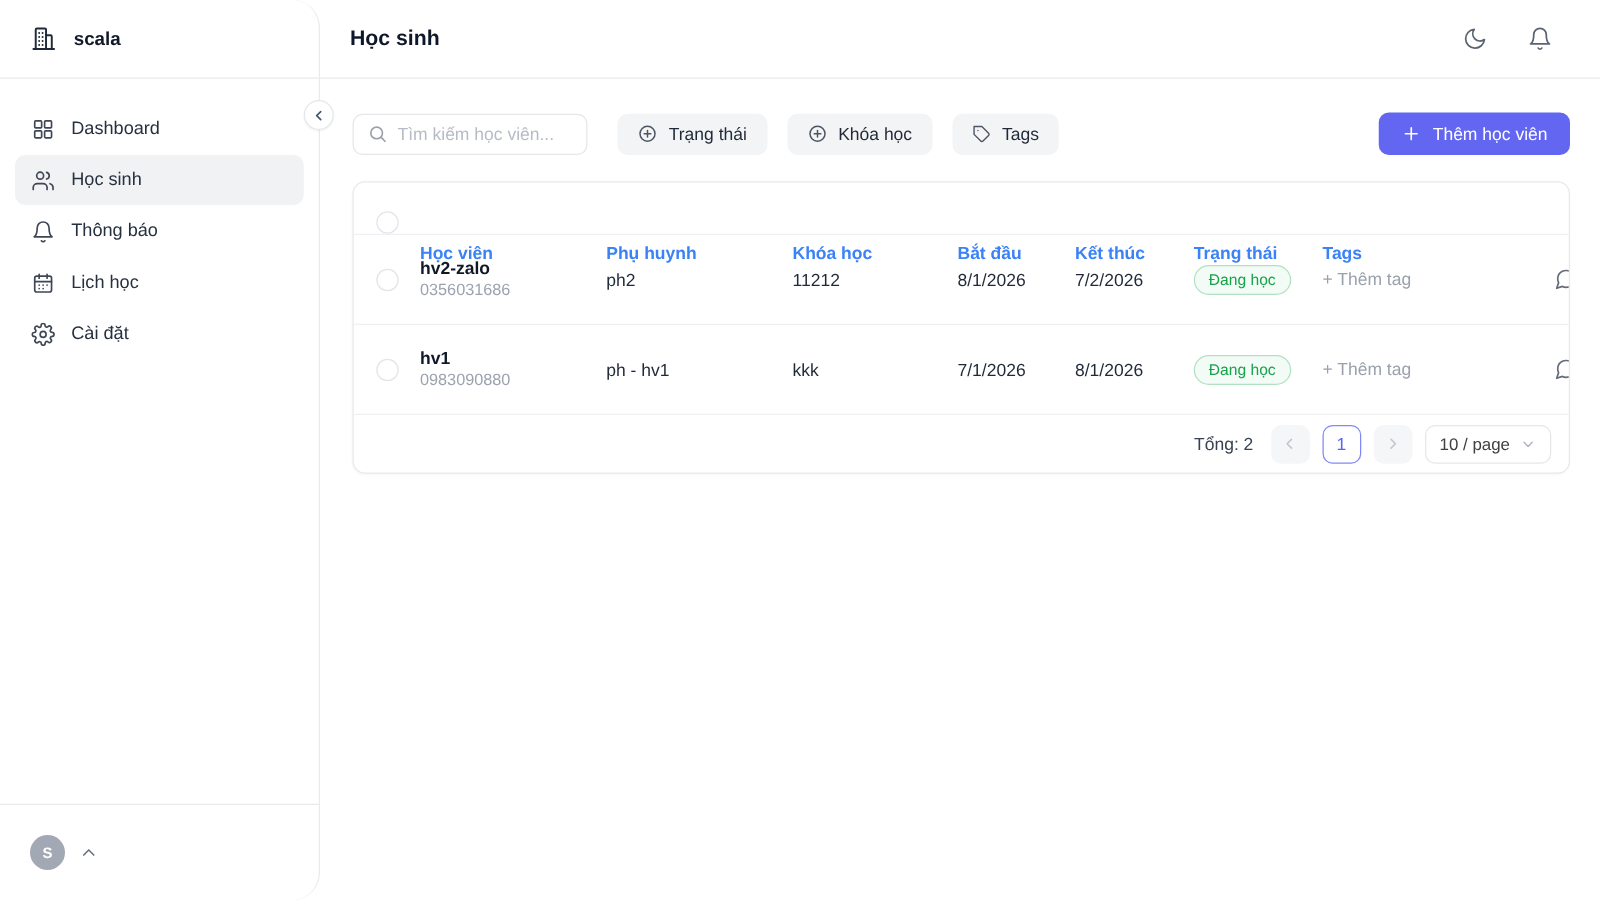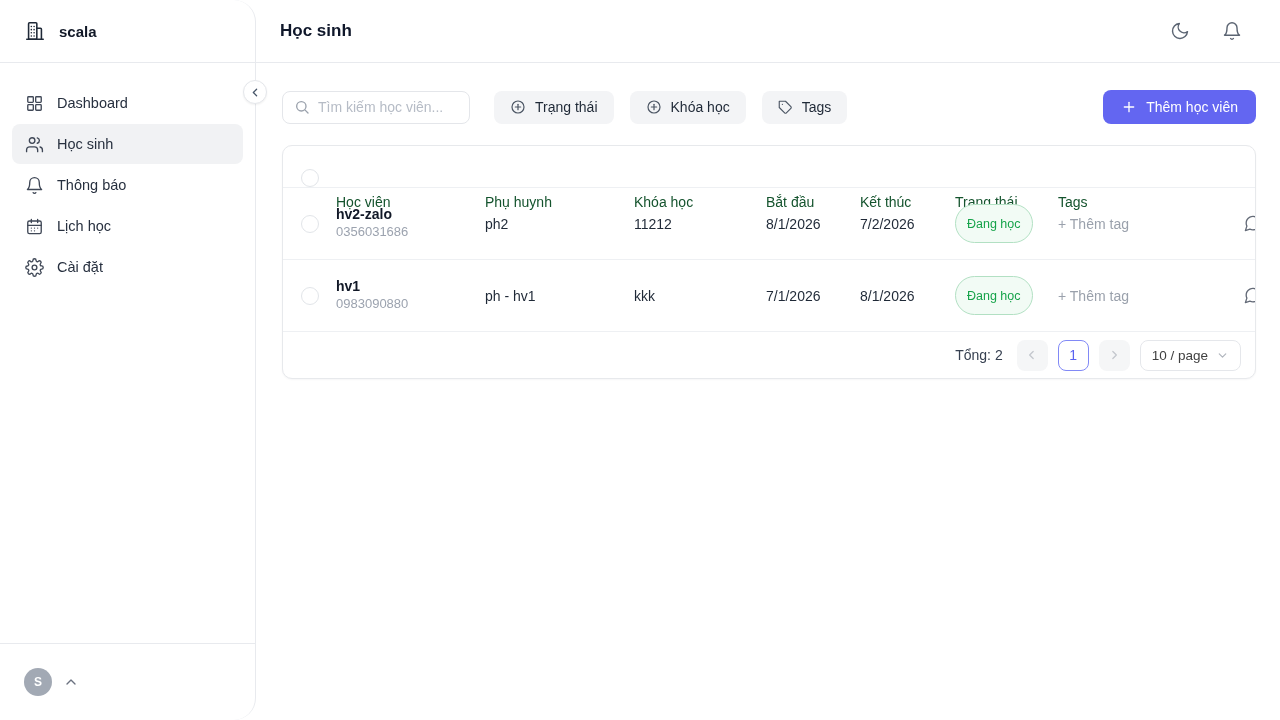--- a/index.html
+++ b/index.html
@@ -89,33 +89,33 @@
   .tbl {
     margin-top:21px; border:1px solid #e7e9ec; border-radius:10px; background:#fff;
     overflow:hidden; box-shadow:0 1px 2px rgba(16,24,40,.04);
   }
   .trow {
     display:grid;
     grid-template-columns:53px 149px 149px 132px 94px 95px 103px 151px 46px;
     align-items:center;
   }
   .thead { height:42px; border-bottom:1px solid #eef0f3; }
-  .thead .th { font-size:14px; font-weight:400; color:#14532d;margin-top:48px; }
+  .thead .th { font-size:14px; font-weight:700; color:#3b82f6;margin-top:48px; }
   .drow { height:72px; border-bottom:1px solid #eef0f3; }
   .drow:last-of-type { border-bottom:1px solid #eef0f3; }
   .cb-cell { display:flex; justify-content:center; }
   .checkbox {
     width:18px; height:18px; border:1.5px solid #e2e5e9; border-radius:50%;
     background:#fff; cursor:pointer;
   }
   .cell { font-size:14px; color:#1f2937; }
   .student-name { font-size:14px; font-weight:700; color:#111827; line-height:1.3; }
   .student-phone { font-size:13px; color:#9ca3af; line-height:1.45; }
   .badge {
-    display:inline-flex; align-items:center; height:39px; padding:0 11px; border-radius:999px;
+    display:inline-flex; align-items:center; height:24px; padding:0 11px; border-radius:999px;
     background:#f2fbf5; border:1px solid #b2e0c3; color:#16a34a; font-size:12.5px; white-space:nowrap;
   }
   .add-tag { font-size:14px; color:#9aa1ac; cursor:pointer; white-space:nowrap;margin-top:12px; }
   .chat-cell { display:flex; justify-content:flex-end; }
   .chat-icon { color:#646b78; margin-right:-7px; cursor:pointer; }
 
   
   .tfoot {
     height:46px; display:flex; align-items:center; justify-content:flex-end;
     gap:10px; padding:0 14px;

